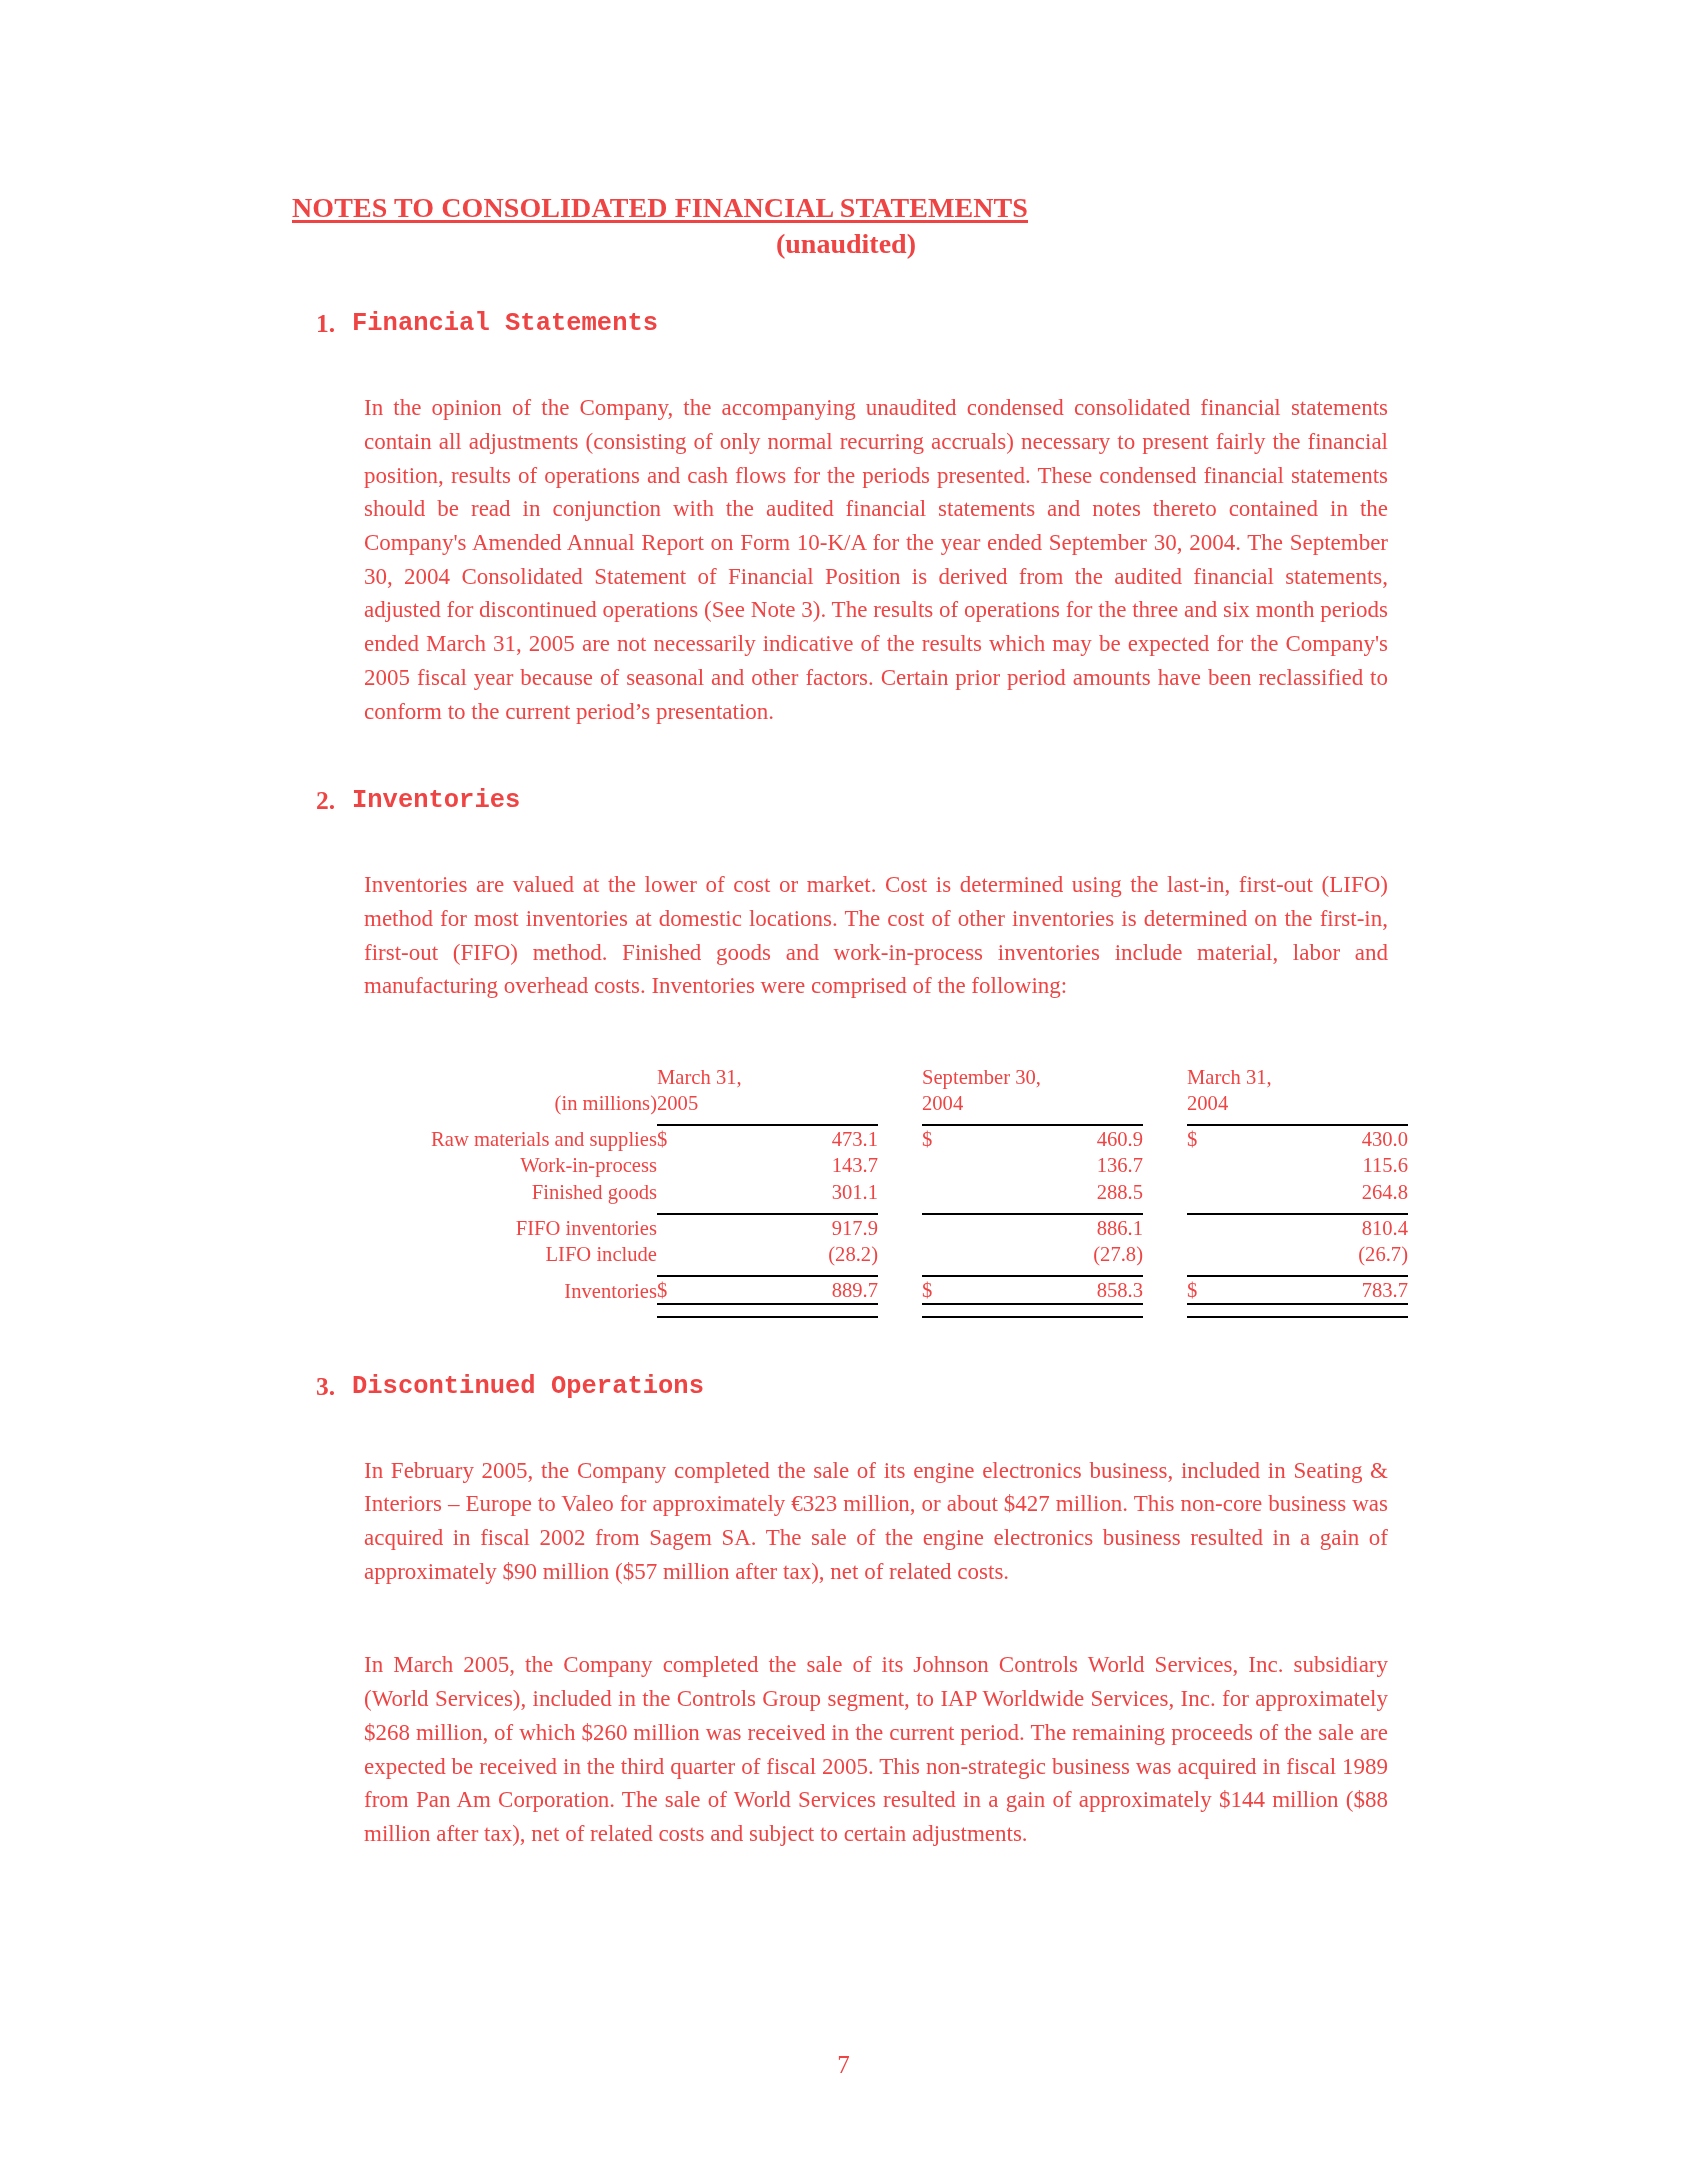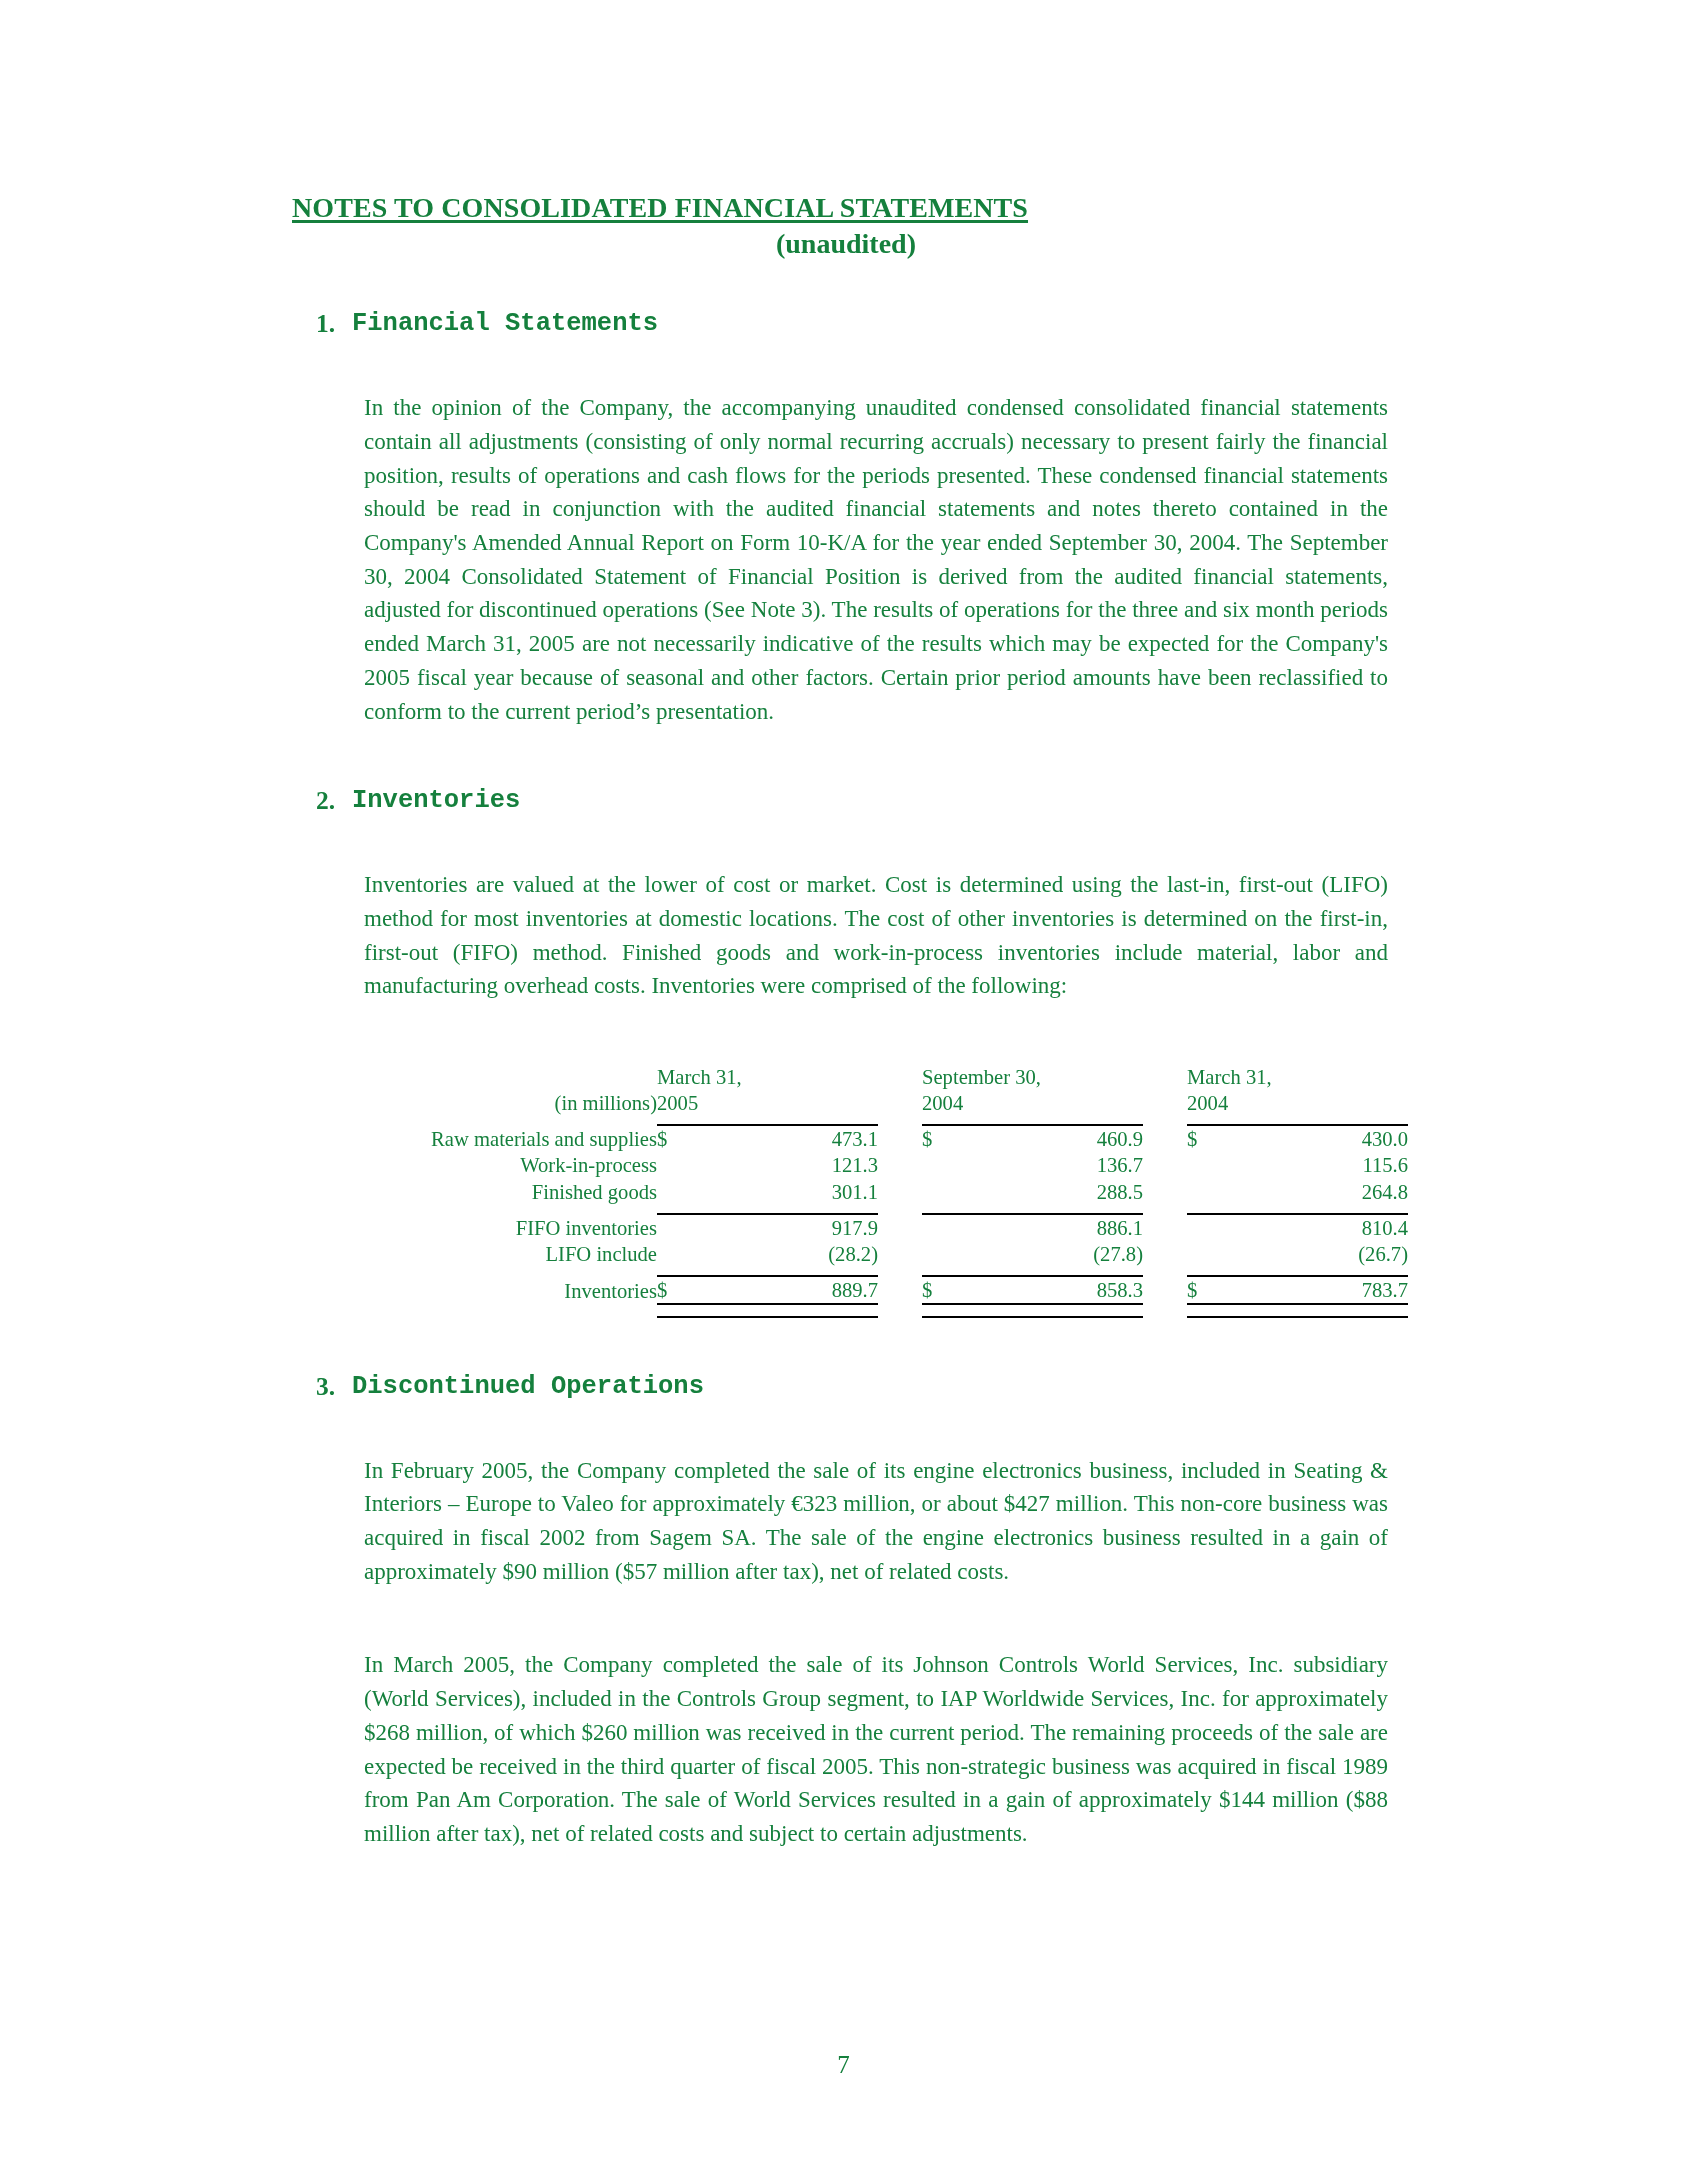--- a/index.html
+++ b/index.html
@@ -6,21 +6,21 @@
     margin: 0;
     padding: 0;
     background: #ffffff;
   }
   .page {
     position: relative;
     width: 1687px;
     height: 2183px;
     background: #ffffff;
     font-family: "Liberation Serif", "DejaVu Serif", serif;
-    color: #15803d;
+    color: #ef4444;
     box-sizing: border-box;
     overflow: hidden;
   }
   .content {
     position: absolute;
     left: 292px;
     top: 191px;
     width: 1108px;
   }
 
@@ -233,21 +233,21 @@
             <td class="cur-cell">$</td>
             <td class="val-cell">460.9</td>
             <td></td>
             <td class="cur-cell">$</td>
             <td class="val-cell">430.0</td>
           </tr>
 
           <tr>
             <td class="row-label">Work-in-process</td>
             <td class="cur-cell"></td>
-            <td class="val-cell">121.3</td>
+            <td class="val-cell">143.7</td>
             <td></td>
             <td class="cur-cell"></td>
             <td class="val-cell">136.7</td>
             <td></td>
             <td class="cur-cell"></td>
             <td class="val-cell">115.6</td>
           </tr>
 
           <tr>
             <td class="row-label">Finished goods</td>

